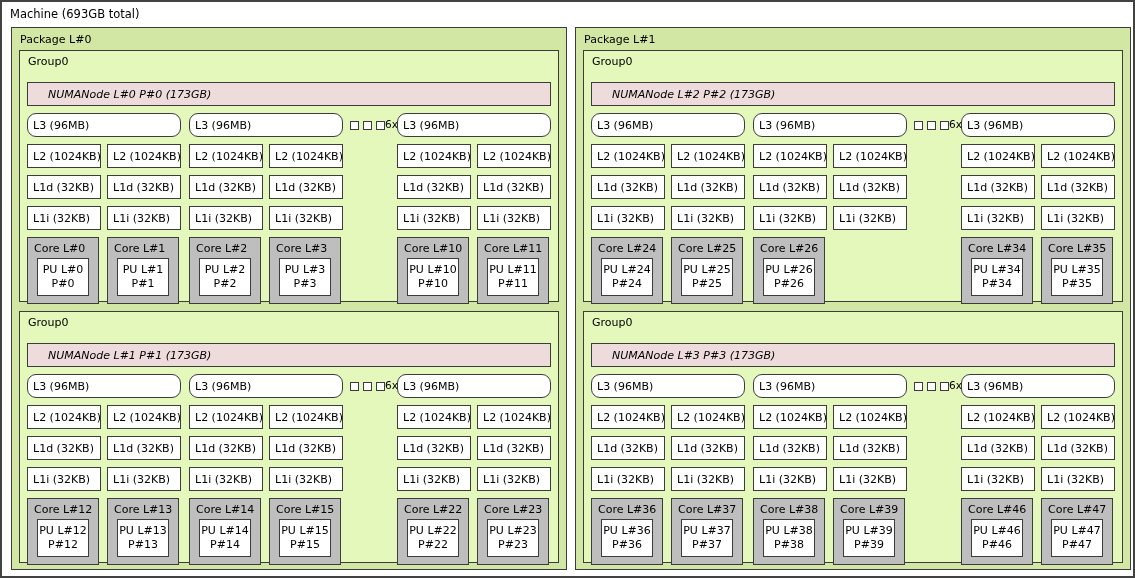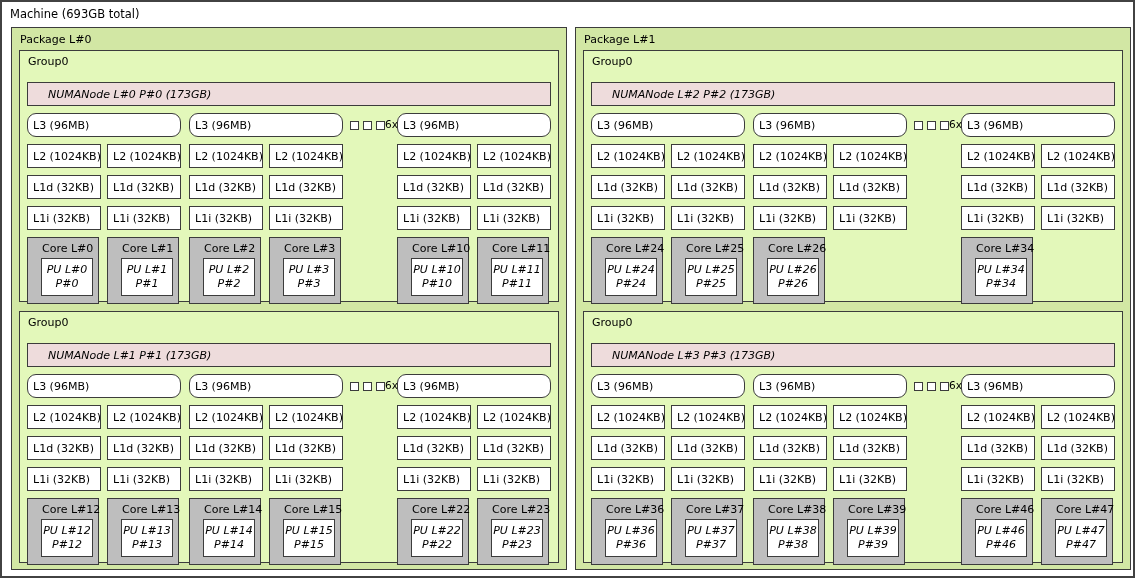--- a/index.html
+++ b/index.html
@@ -43,30 +43,30 @@
     display:flex; align-items:center; padding-left:5px;
     margin-bottom:7px; white-space:nowrap; overflow:hidden;
   }
   .l3 { width:154px;border-radius:9px; }
   .cols { display:flex; gap:6px; }
   .col { display:flex; flex-direction:column; width:74px; }
   .col .cache { width:74px; }
   .core {
     width:72px; height:67px; box-sizing:border-box;
     background:var(--core_bg,#bebebe);
-    border:1px solid #3c3c3c; padding-top:4px;padding-left:8px;
+    border:1px solid #3c3c3c; padding-top:4px;
   }
   .core-label { padding-left:6px; white-space:nowrap; }
   .pu {
     width:52px; height:38px; box-sizing:border-box;
     background:var(--pu_bg,#ffffff);
     border:1px solid #3c3c3c;
     margin:3px auto 0 auto;
     display:flex; flex-direction:column; justify-content:center;
-    text-align:center; line-height:1.25; white-space:nowrap;font-style:italic;
+    text-align:center; line-height:1.25; white-space:nowrap;
   }
   .collapse {
     width:40px; margin:0 7px; padding-top:3px;
     display:flex; align-items:flex-end; flex-shrink:0;
   }
   .squares { display:flex; gap:4px; }
   .sq {
     width:9px; height:9px; box-sizing:border-box;
     background:#fff; border:1.5px solid #3c3c3c;
   }
@@ -495,20 +495,27 @@
                   <div class="col">
                     <div class="cache">
                       <span>L2 (1024KB)</span>
                     </div>
                     <div class="cache">
                       <span>L1d (32KB)</span>
                     </div>
                     <div class="cache">
                       <span>L1i (32KB)</span>
                     </div>
+                    <div class="core">
+                      <div class="core-label">Core L#35</div>
+                      <div class="pu">
+                        <div>PU L#35</div>
+                        <div>P#35</div>
+                      </div>
+                    </div>
                   </div>
                 </div>
               </div>
             </div>
           </div>
           <div class="group">
             <div class="group-label">Group0</div>
             <div class="numanode">
               <span>NUMANode L#3 P#3 (173GB)</span>
             </div>

